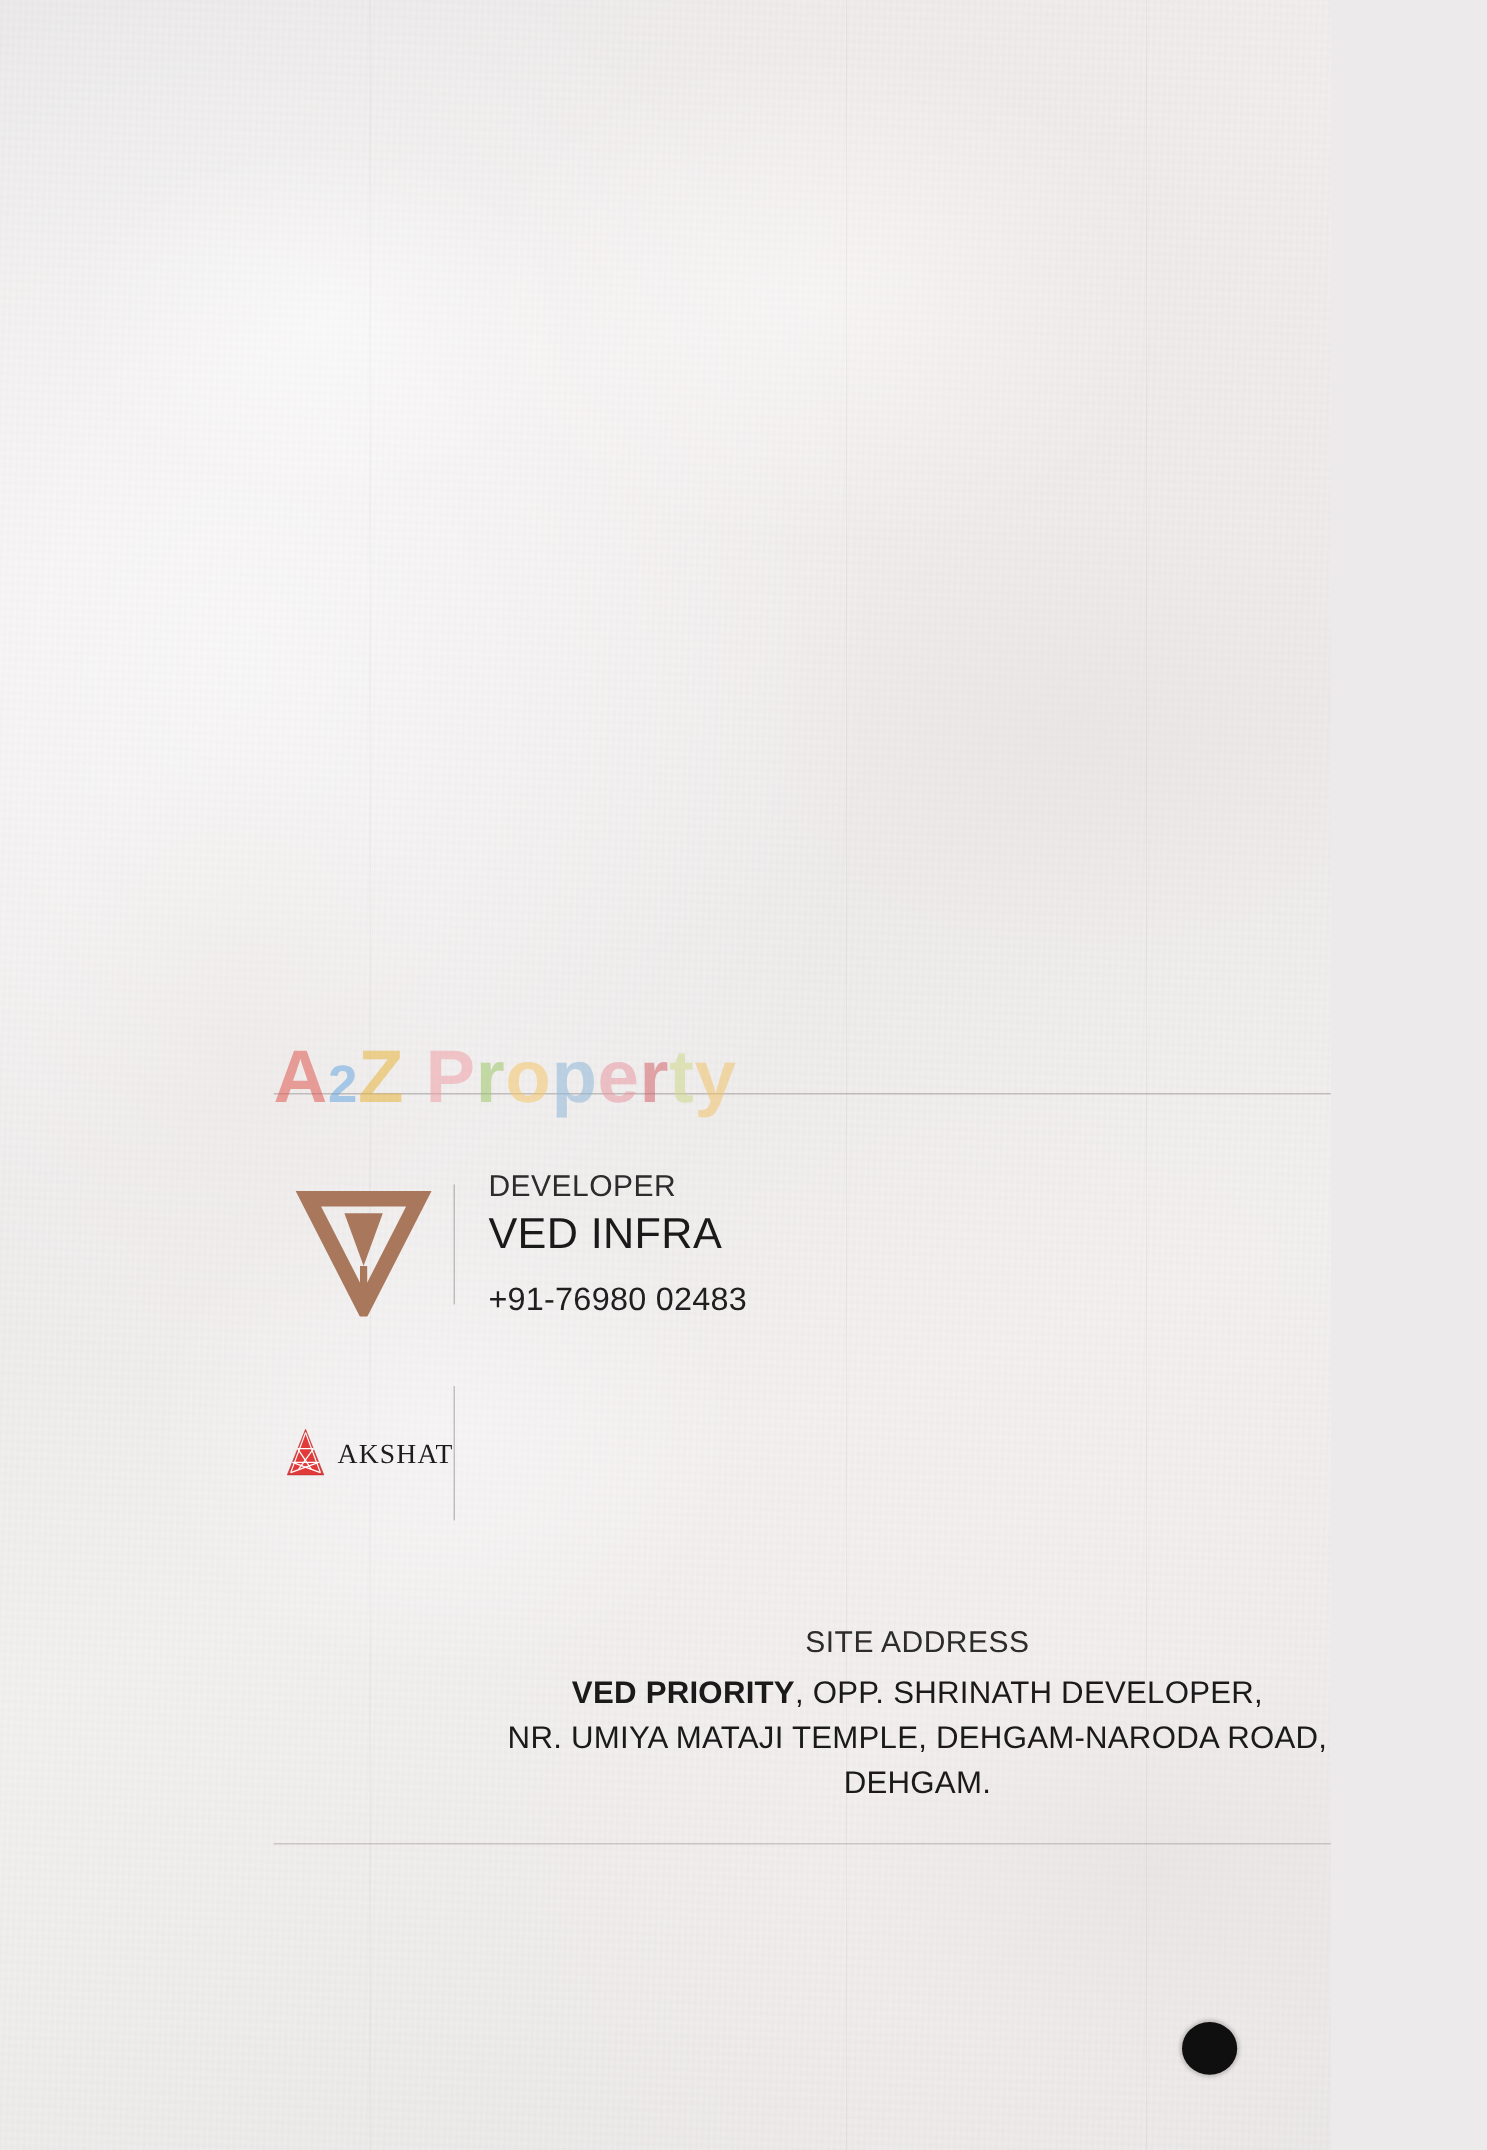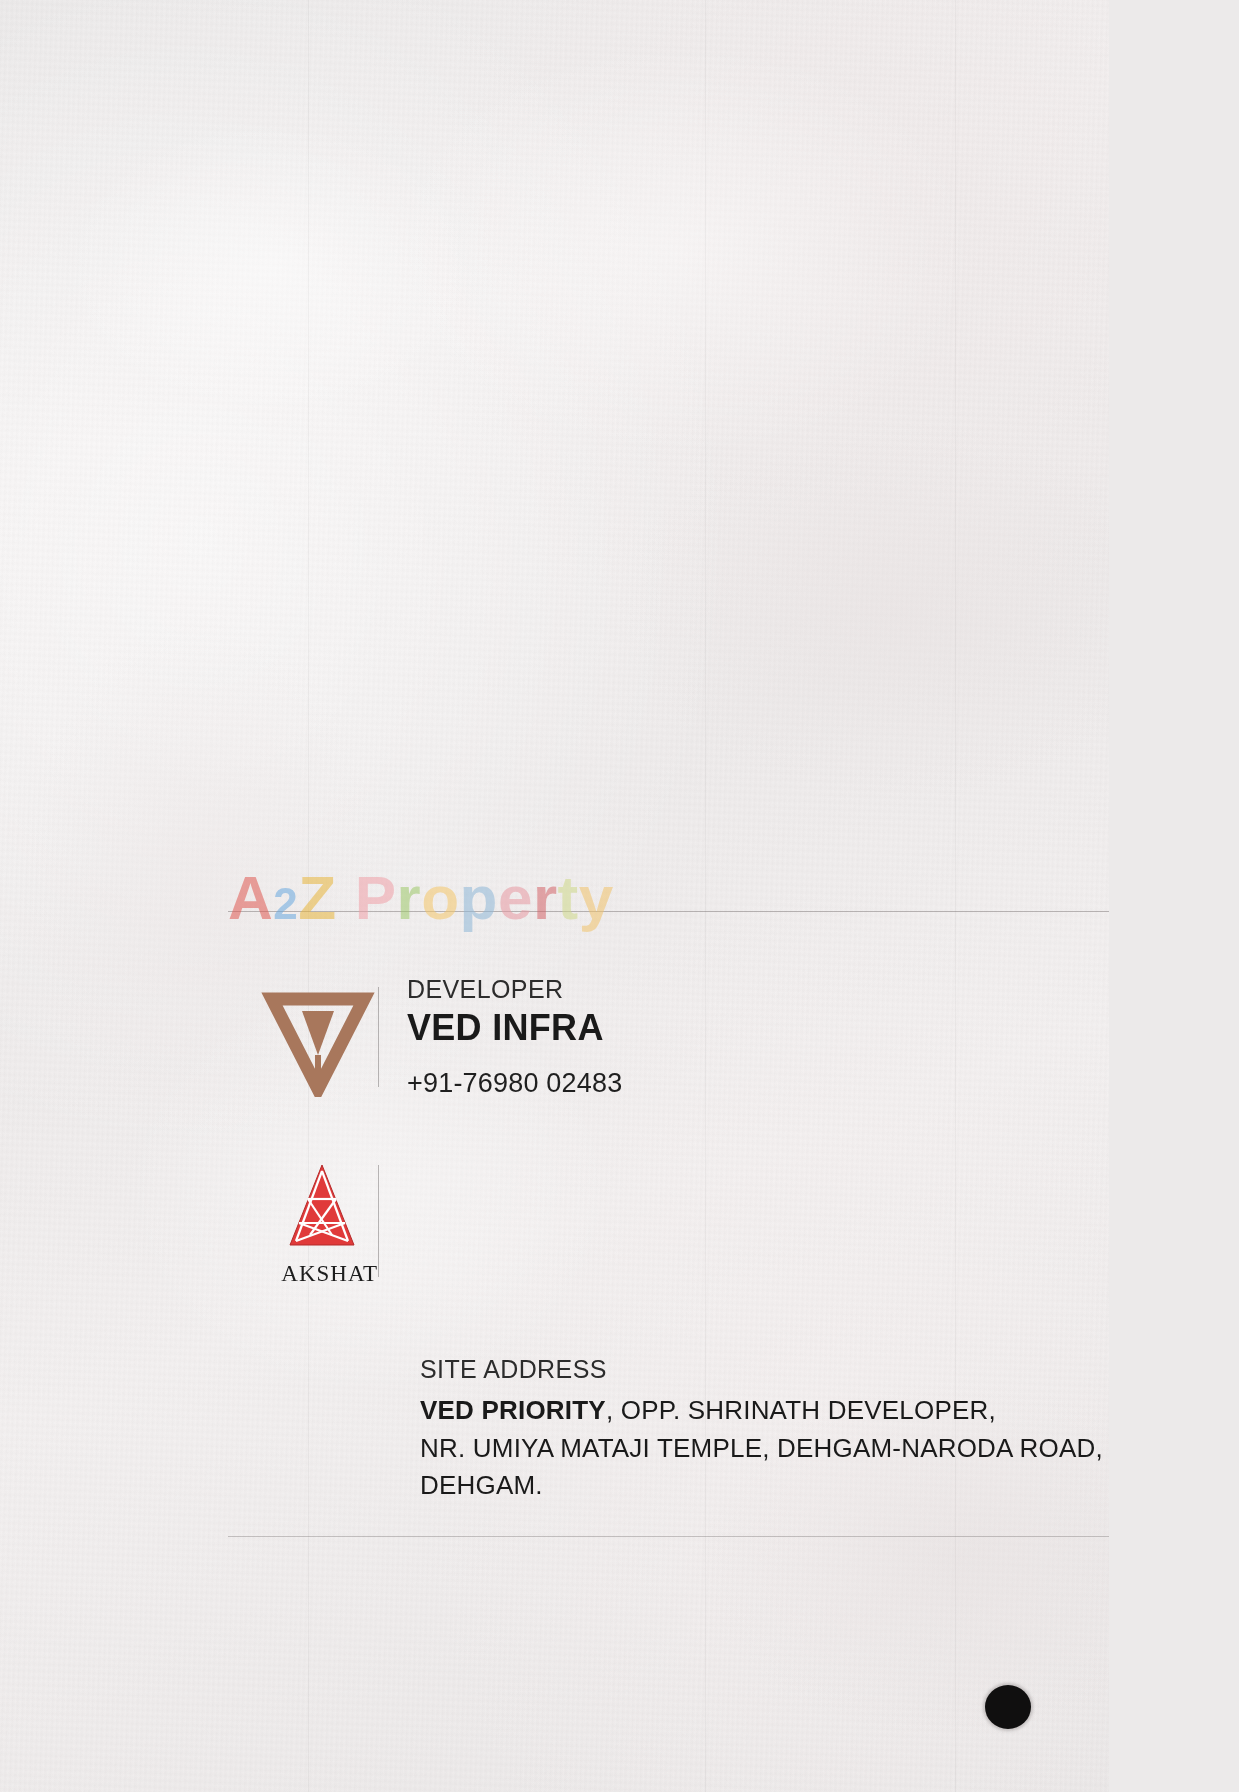--- a/index.html
+++ b/index.html
@@ -105,43 +105,43 @@
     position: absolute;
     display: flex;
     align-items: center;
   }
   .credit-developer { left: 228px; top: 975px; }
   .credit-architect { left: 228px; top: 1155px; }
 
   .logo-cell {
     width: 150px;
     display: flex;
-    flex-direction: column;
-    align-items: flex-end;
+    flex-direction: row;
+    align-items: center;
     justify-content: center;
   }
 
   .divider {
     width: 1px;
     height: 100px;
     background: rgba(120,115,115,0.5);
     margin-right: 28px;
   }
   .divider-arch { height: 112px; }
 
   .credit-text { display: flex; flex-direction: column; justify-content: center; }
   .credit-role {
     font-size: 25px;
     color: #2c2c2c;
     letter-spacing: 0.4px;
     margin-bottom: 4px;
   }
   .credit-name {
     font-size: 36px;
-    font-weight: 700;
+    font-weight: 400;
     color: #1a1a1a;
     letter-spacing: 0.3px;
     line-height: 1.1;
   }
   .credit-phone {
     font-size: 27px;
     color: #1f1f1f;
     letter-spacing: 0.2px;
     margin-top: 20px;
   }
@@ -157,20 +157,21 @@
     letter-spacing: 1px;
     color: #1d1d1d;
     margin-top: 2px;
   }
 
   
   .site-address {
     position: absolute;
     left: 420px;
     top: 1355px;
+    text-align: center;
   }
   .addr-label {
     font-size: 25px;
     color: #2c2c2c;
     letter-spacing: 0.4px;
     margin-bottom: 8px;
   }
   .addr-line {
     font-size: 26px;
     color: #1a1a1a;

